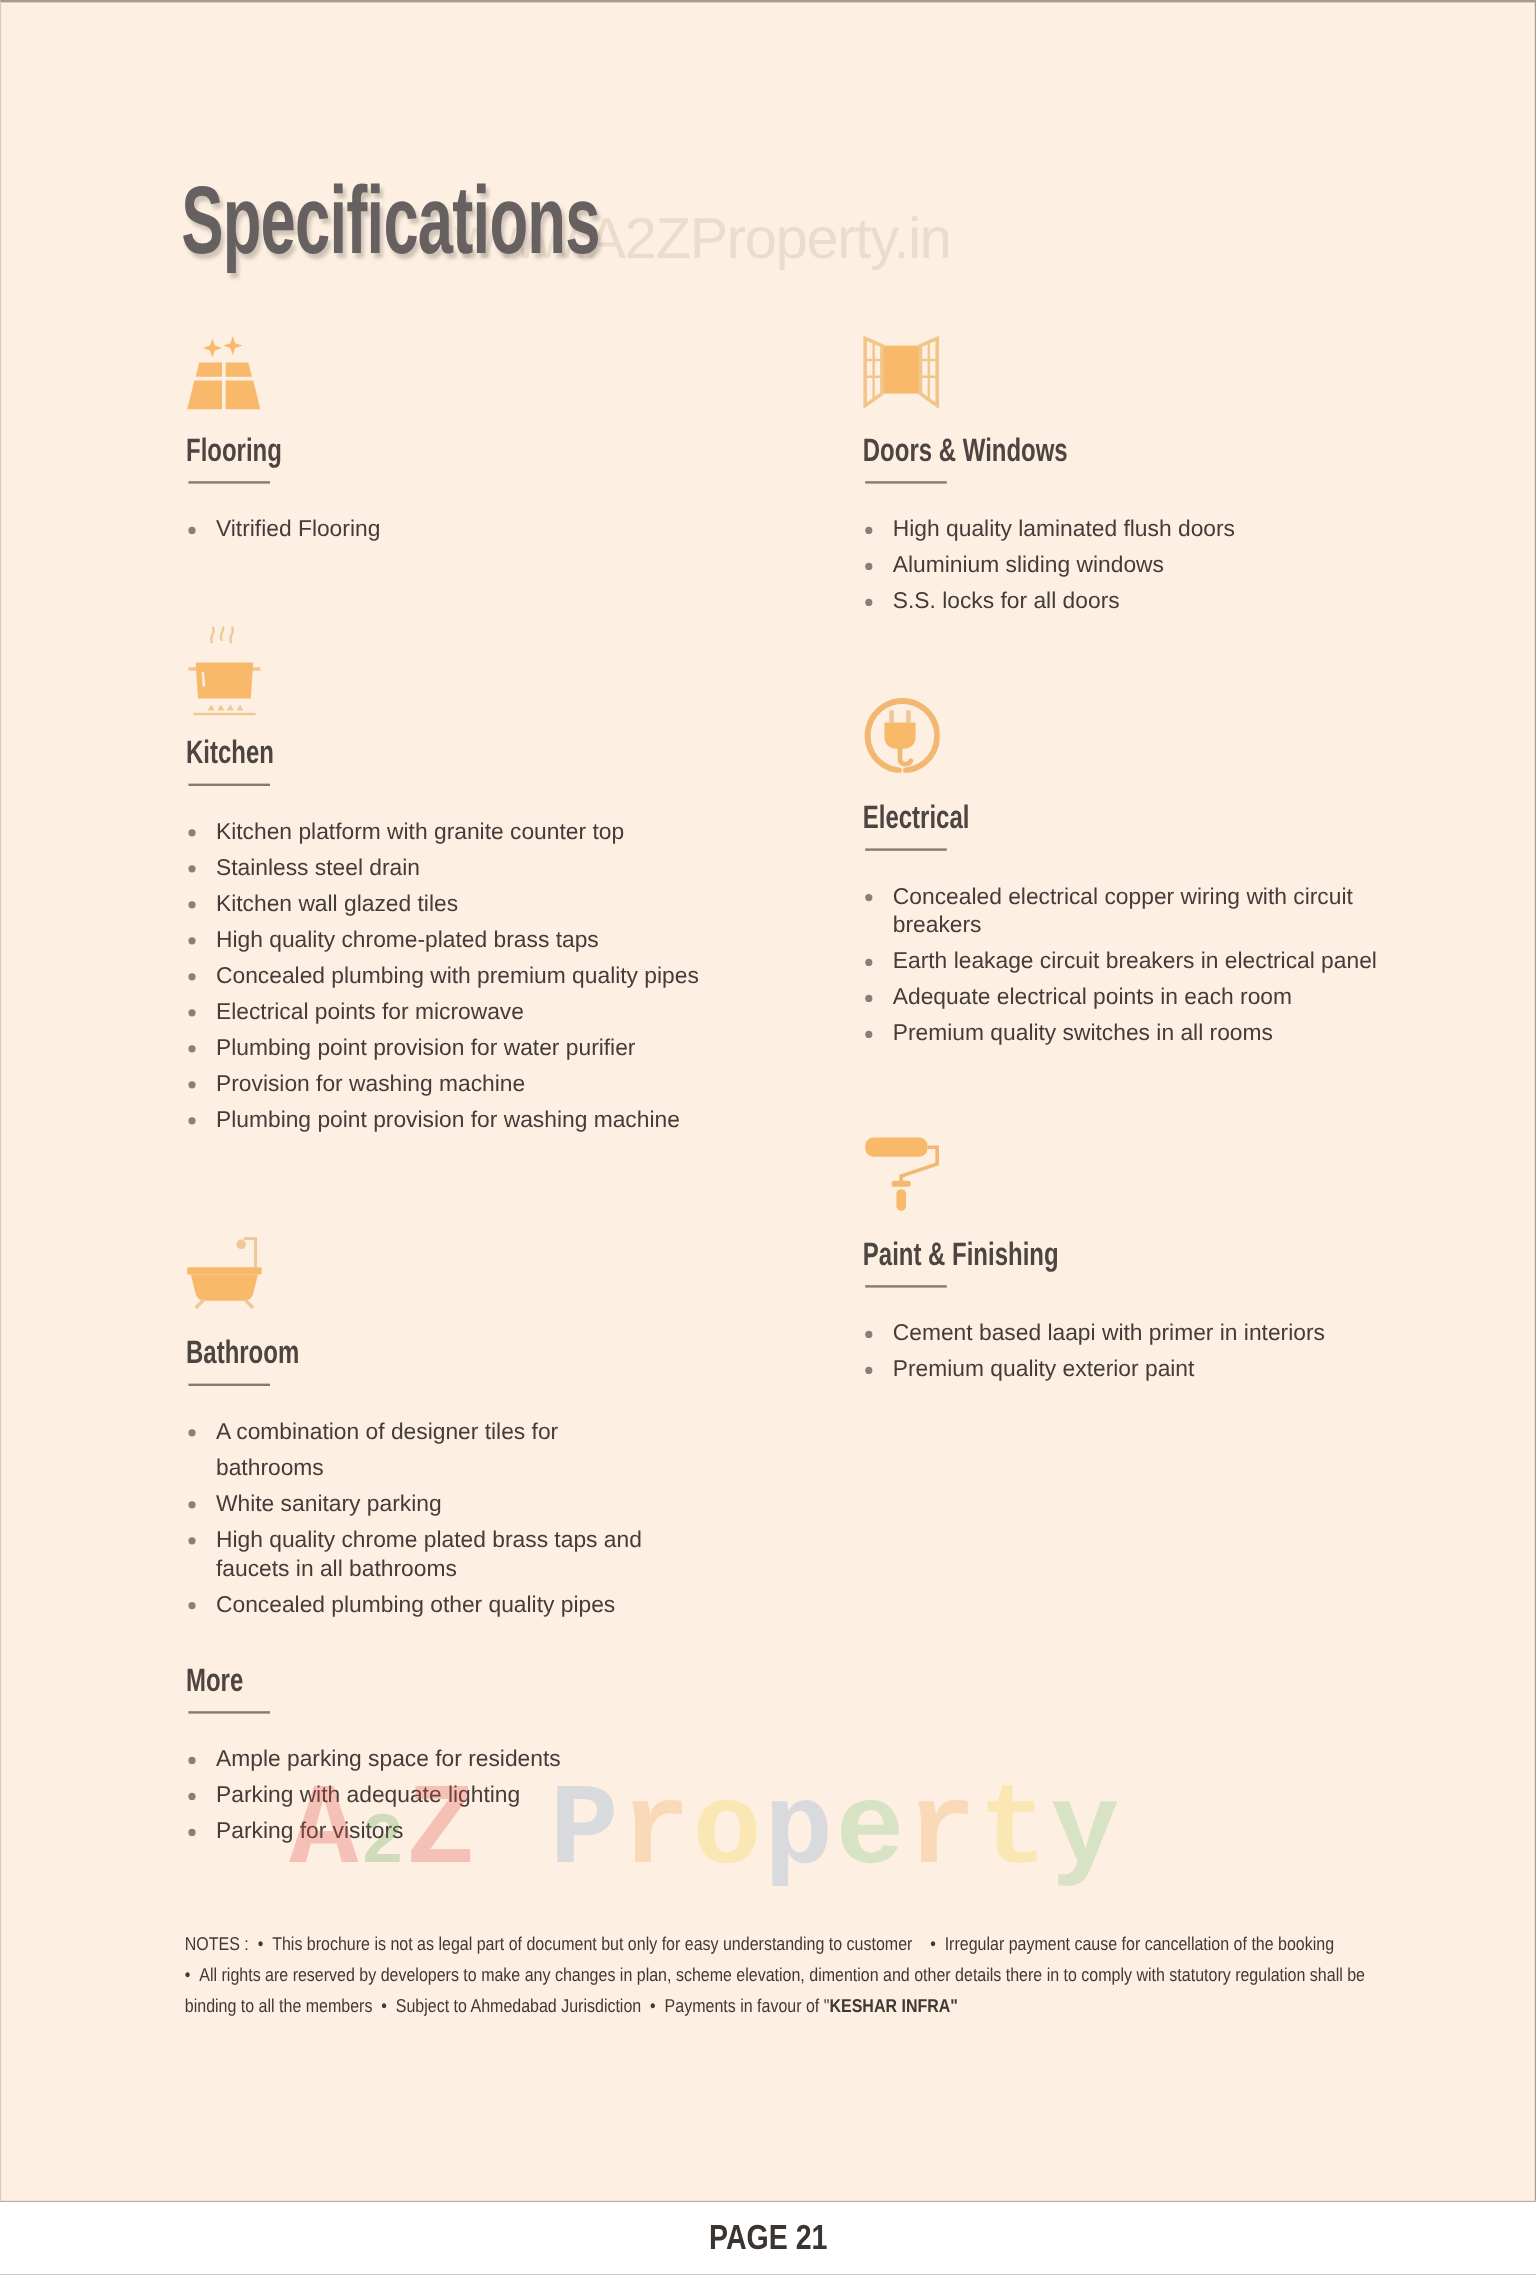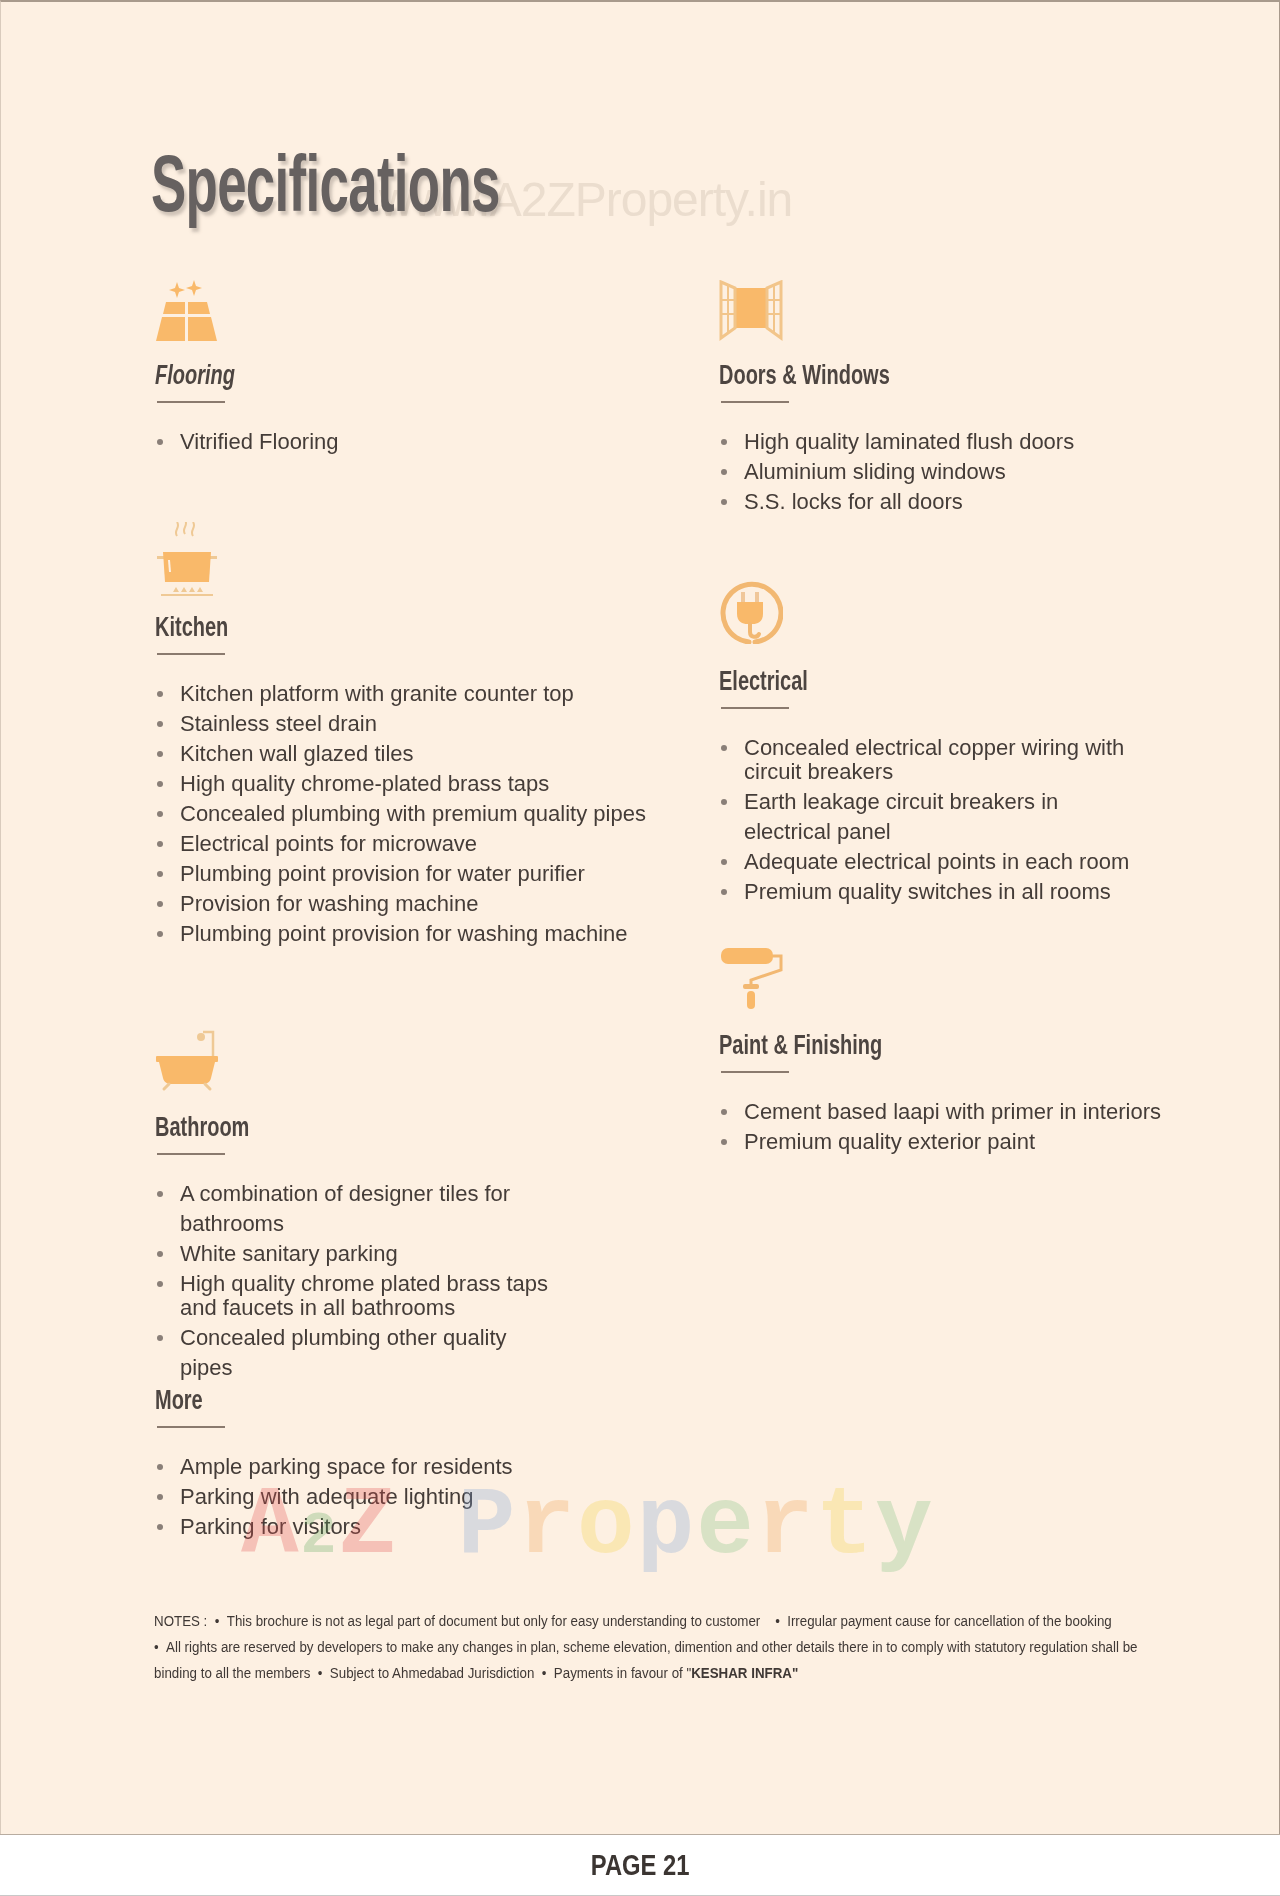--- a/index.html
+++ b/index.html
@@ -35,21 +35,21 @@
     }
     .section { position: absolute; }
     .icon { width: 64px; height: 64px; display: block; }
     .sec-title {
       font-family: "Liberation Sans", sans-serif; font-weight: bold; font-size: 27px; color: #4d4541;
       transform: scaleX(0.74); transform-origin: left top; white-space: nowrap; display: inline-block;
     }
     .rule { width: 68px; height: 2px; background: #8a7a6e; margin-left: 2px; }
     ul.items { list-style: none; }
     ul.items li {
-      position: relative; padding-left: 25px; font-size: 22px; line-height: 30px; color: #443c38;
+      position: relative; padding-left: 25px; font-size: 19px; line-height: 30px; color: #443c38;
       font-family: "Liberation Sans", sans-serif;
     }
     ul.items li.wrap { line-height: 24px; padding-top: 3px; padding-bottom: 3px; }
     ul.items li::before {
       content: ""; position: absolute; left: 2px; top: 12px; width: 6px; height: 6px; border-radius: 50%; background: #8a7f78;
     }
     .notes {
       position: absolute; left: 153px; top: 1606px; width: 1000px; font-size: 15.5px; line-height: 26px; color: #3f3835;
       font-family: "Liberation Sans", sans-serif; transform: scaleX(0.86); transform-origin: left top; width: 1165px;
     }
@@ -66,21 +66,21 @@
 
   <div class="section" style="left:154px; top:278px;">
     <svg class="icon" viewBox="0 0 64 64">
       <path d="M22 2 L24 8 L30 10 L24 12 L22 18 L20 12 L14 10 L20 8Z" fill="#f9b96a"></path>
       <path d="M39 0 L41 6 L47 8 L41 10 L39 16 L37 10 L31 8 L37 6Z" fill="#f9b96a"></path>
       <path d="M11 22 L30 22 L30 34 L8 34Z" fill="#f9b96a"></path>
       <path d="M33 22 L52 22 L55 34 L33 34Z" fill="#f9b96a"></path>
       <path d="M7 37 L30 37 L30 61 L1 61Z" fill="#f9b96a"></path>
       <path d="M33 37 L56 37 L62 61 L33 61Z" fill="#f9b96a"></path>
     </svg>
-    <div style="margin-top:16px;font-style:italic;"><span class="sec-title">Flooring</span></div>
+    <div style="margin-top:16px;"><span class="sec-title">Flooring</span></div>
     <div class="rule" style="margin-top:10px;"></div>
     <ul class="items" style="margin-top:24px;">
       <li>Vitrified Flooring</li>
     </ul>
   </div>
 
   <div class="section" style="left:718px; top:278px;">
     <svg class="icon" viewBox="0 0 64 64">
       <rect x="16" y="8" width="32" height="40" fill="#f9b96a"></rect>
       <path d="M2 2 L16 8 L16 48 L2 58Z" fill="none" stroke="#f2c58a" stroke-width="3"></path>

